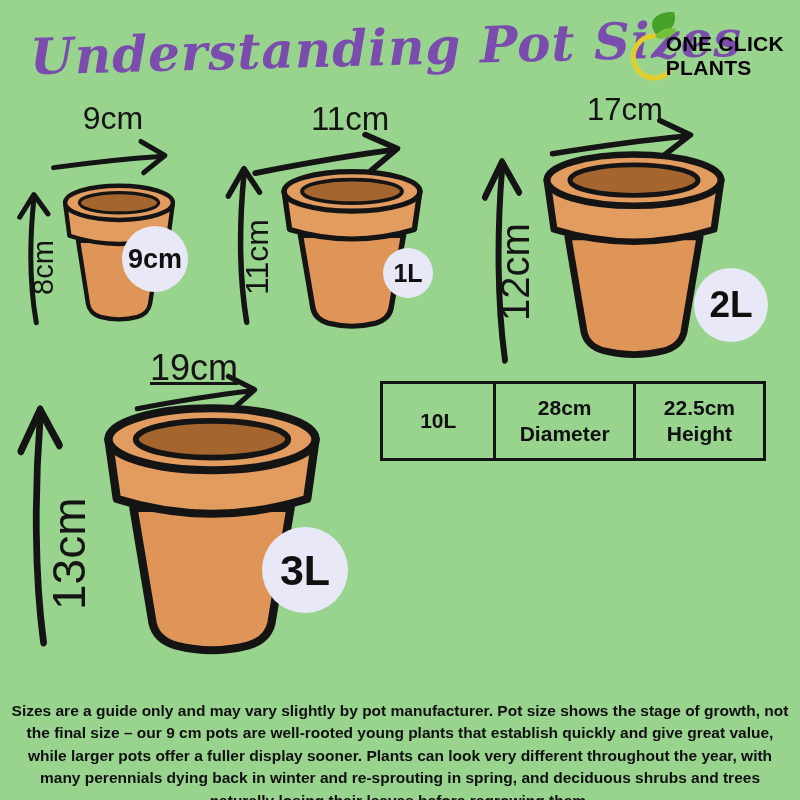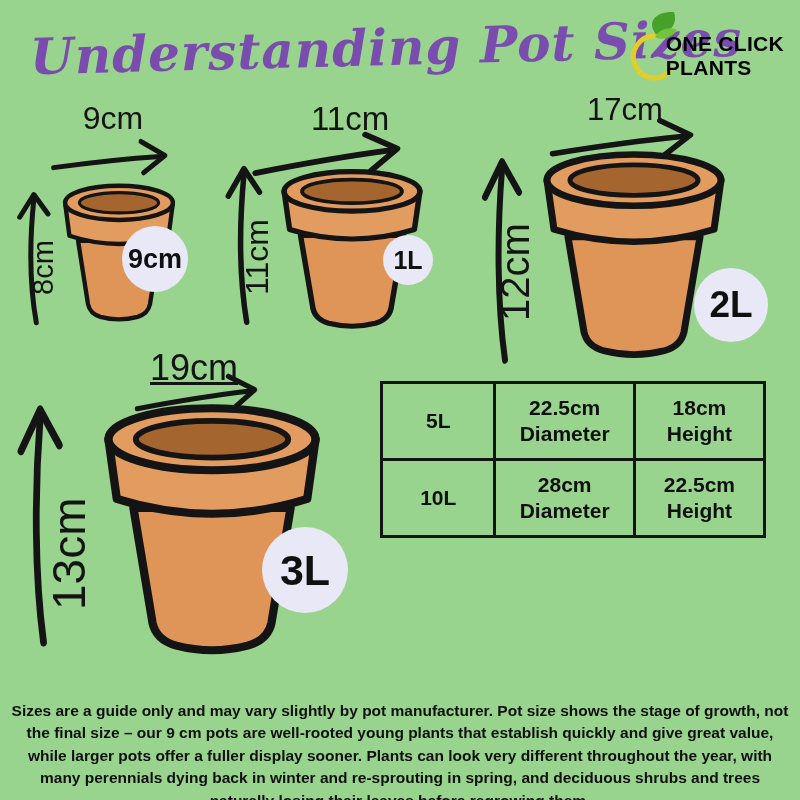--- a/index.html
+++ b/index.html
@@ -47,21 +47,21 @@
   .pg1 .varrow{left:13px;top:188px;width:40px;height:138px;}
   .pg1 .hlabel{left:27px;top:212px;height:112px;font-size:29px;}
   .pg1 .potsvg{left:57px;top:180px;width:124px;height:147px;}
   .pg1 .badge{left:122px;top:226px;width:66px;height:66px;font-size:27px;}
   
   .pg2 .wlabel{left:285px;top:100px;width:130px;font-size:33px;}
   .pg2 .harrow{left:250px;top:134px;width:172px;height:44px;transform:rotate(-6deg);}
   .pg2 .varrow{left:221px;top:161px;width:44px;height:165px;}
   .pg2 .hlabel{left:239px;top:193px;height:128px;font-size:32px;}
   .pg2 .potsvg{left:274px;top:165px;width:156px;height:170px;}
-  .pg2 .badge{left:383px;top:235px;width:50px;height:50px;font-size:25px;}
+  .pg2 .badge{left:383px;top:248px;width:50px;height:50px;font-size:25px;}
   
   .pg3 .wlabel{left:558px;top:92px;width:134px;font-size:31px;}
   .pg3 .harrow{left:548px;top:119px;width:166px;height:42px;transform:rotate(-4deg);}
   .pg3 .varrow{left:477px;top:152px;width:48px;height:213px;}
   .pg3 .hlabel{left:493px;top:183px;height:178px;font-size:40px;}
   .pg3 .potsvg{left:534px;top:146px;width:200px;height:220px;}
   .pg3 .badge{left:694px;top:268px;width:74px;height:74px;font-size:37px;}
   
   .pg4 .wlabel{left:128px;top:347px;width:132px;font-size:36px;text-decoration:underline;}
   .pg4 .harrow{left:133px;top:375px;width:142px;height:40px;transform:rotate(-5deg);}
@@ -185,31 +185,20 @@
       <path d="M34 96 L50 196 Q53 211 70 216 Q100 224 130 216 Q147 211 150 196 L166 96 Z" fill="#df9558" stroke="#141414" stroke-width="7" stroke-linejoin="round"></path>
       <path d="M13 36 L20 88 Q100 114 180 88 L187 36 Z" fill="#e29c60" stroke="#141414" stroke-width="7" stroke-linejoin="round"></path>
       <ellipse cx="100" cy="36" rx="87" ry="27" fill="#e29c60" stroke="#141414" stroke-width="7"></ellipse>
       <ellipse cx="100" cy="36" rx="64" ry="16" fill="#a4662e" stroke="#141414" stroke-width="5"></ellipse>
     </svg>
     <div class="badge">3L</div>
   </section>
 
   <table class="size-table">
     <tbody>
-      <tr>
-        <td class="c1">5L</td>
-        <td class="c2">
-          <div>22.5cm</div>
-          <div>Diameter</div>
-        </td>
-        <td class="c3">
-          <div>18cm</div>
-          <div>Height</div>
-        </td>
-      </tr>
       <tr>
         <td class="c1">10L</td>
         <td class="c2">
           <div>28cm</div>
           <div>Diameter</div>
         </td>
         <td class="c3">
           <div>22.5cm</div>
           <div>Height</div>
         </td>

